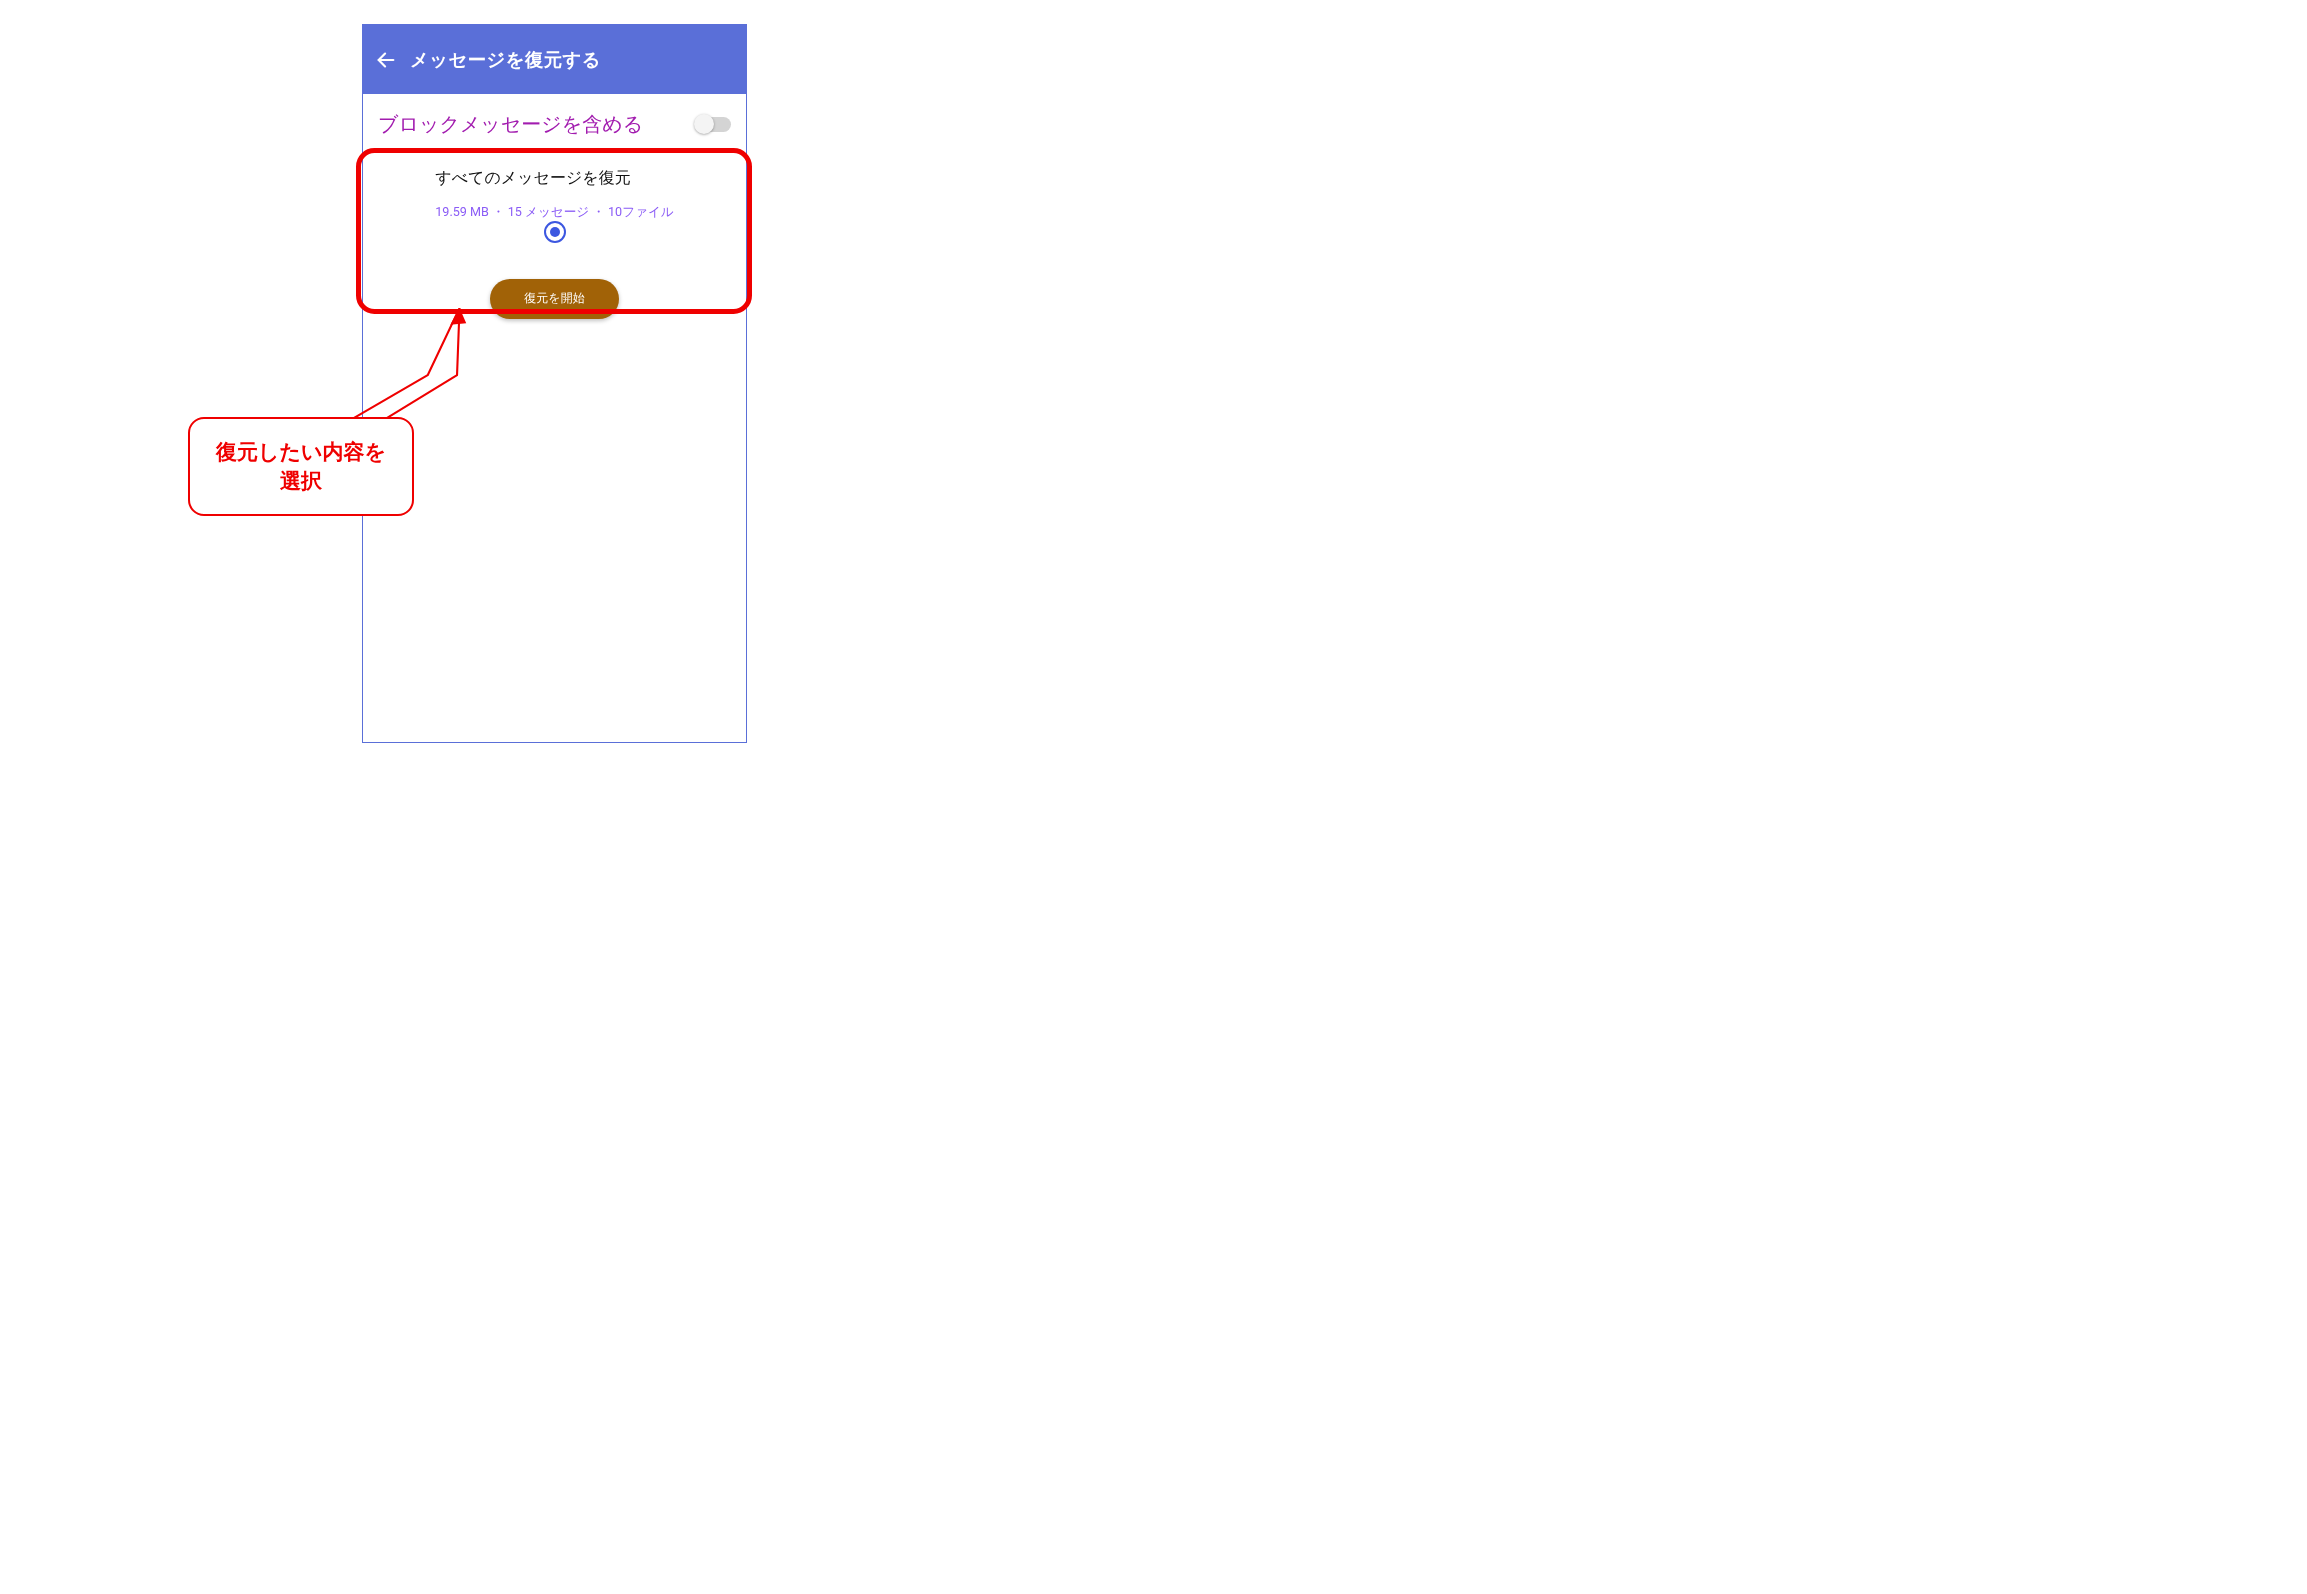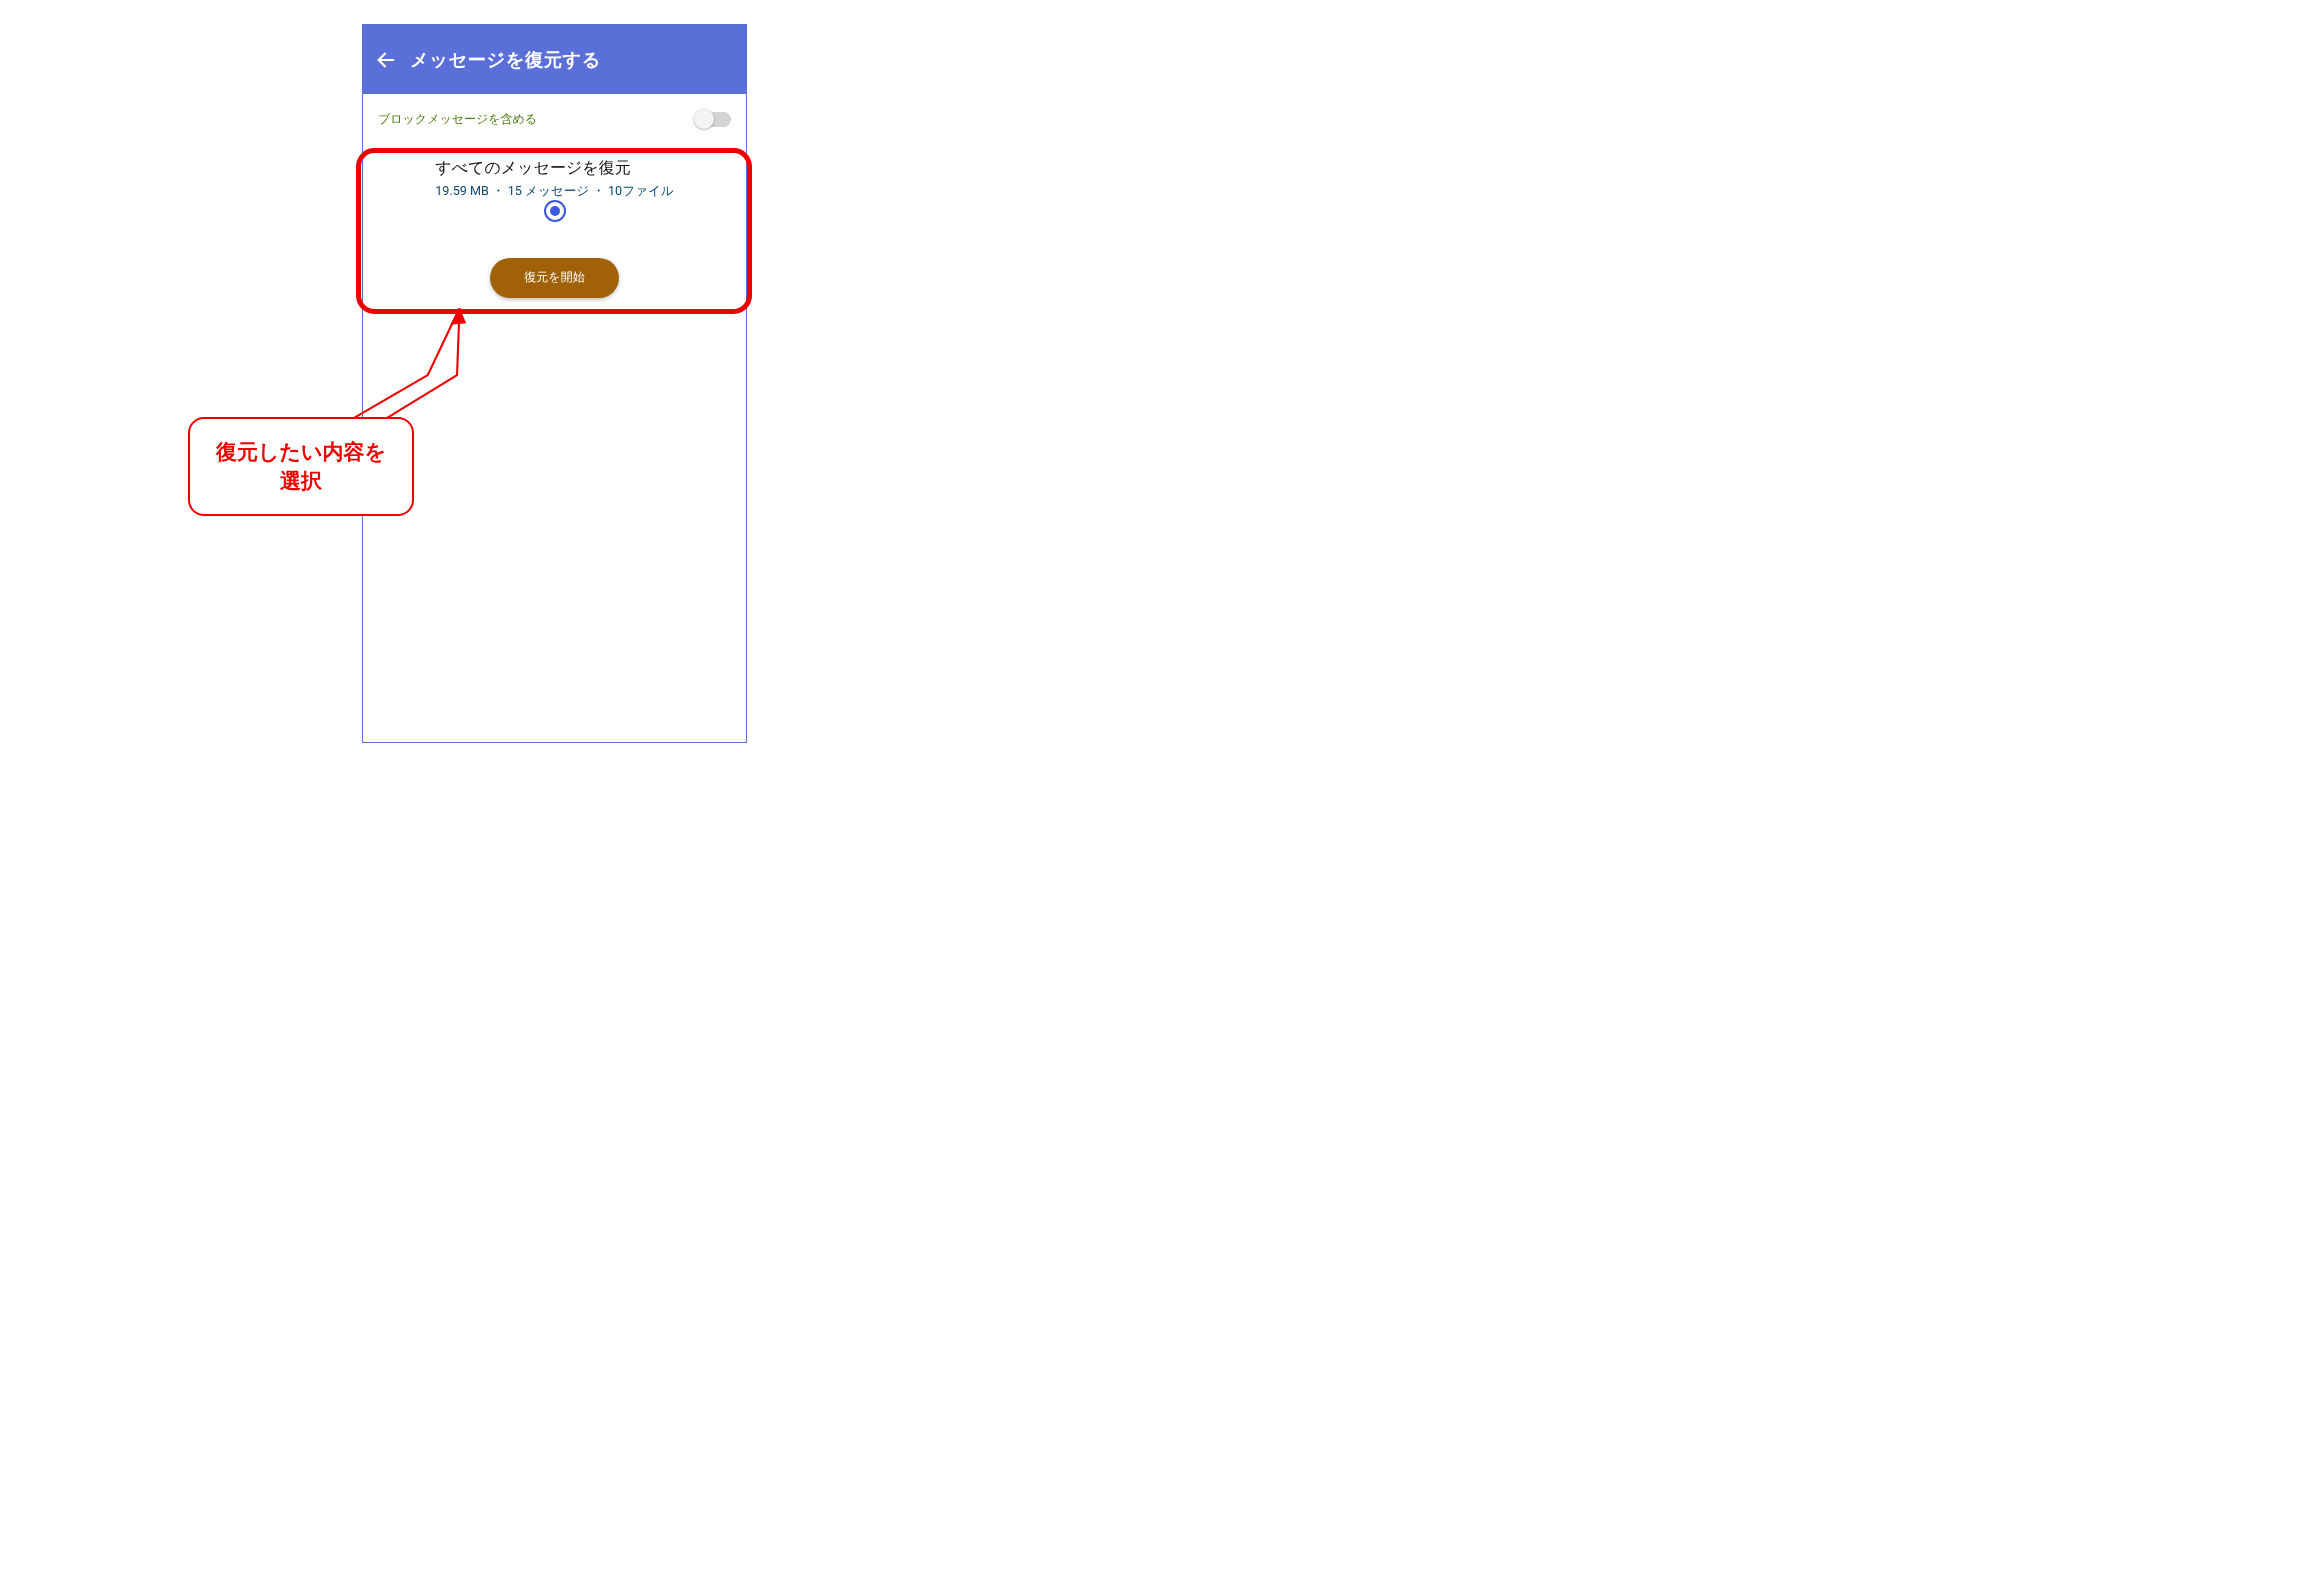--- a/index.html
+++ b/index.html
@@ -44,27 +44,27 @@
     letter-spacing: 0.4px;
   }
   .row {
     display: flex;
     align-items: center;
     justify-content: space-between;
     padding: 17px 15px 17px 15px;
     background: #ffffff;
   }
   .row-label {
-    font-size: 12px;
-    color: #4d7c0f;
+    font-size: 20px;
+    color: #a21caf;
   }
   .row-sub {
     font-size: 12.6px;
-    color: #0c4a6e;
-    margin-top: 4px;
+    color: #8b5cf6;
+    margin-top: 15px;
     white-space: nowrap;
     overflow: hidden;
   }
   .toggle {
     position: relative;
     width: 35px;
     height: 15px;
     background: #d4d4d4;
     border-radius: 8.4px;
   }

